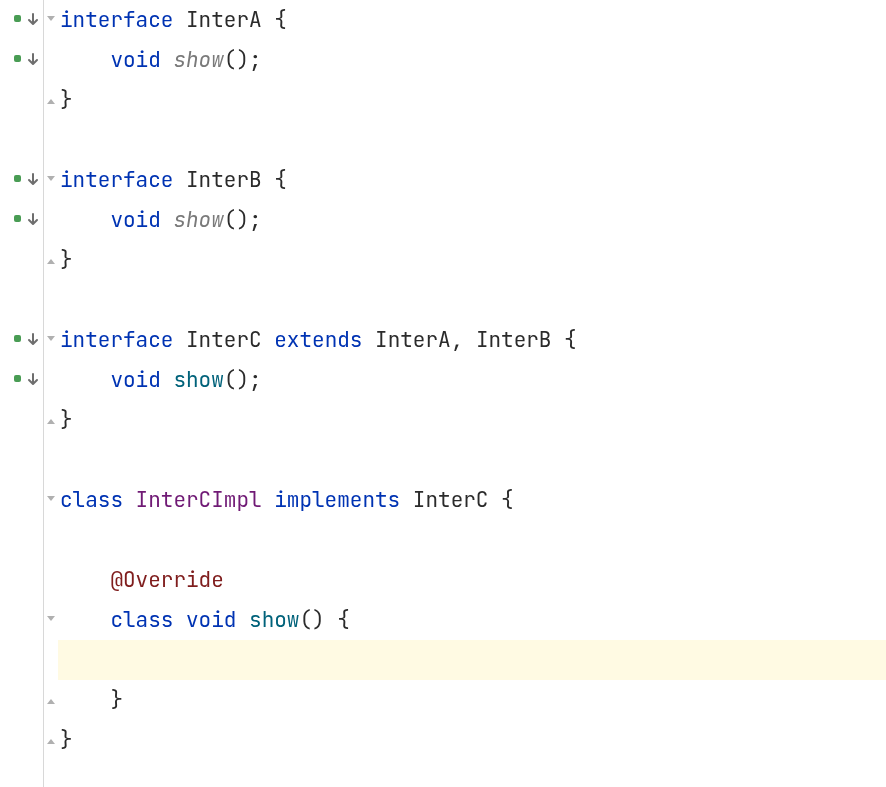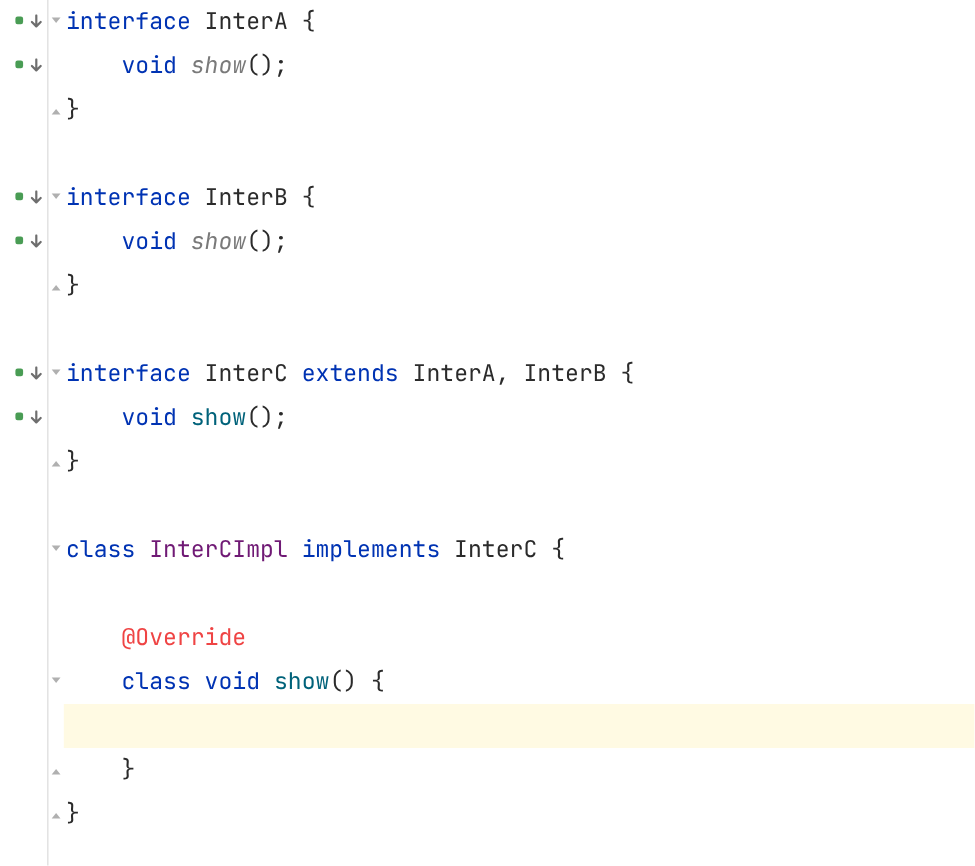--- a/index.html
+++ b/index.html
@@ -71,21 +71,21 @@
   }
   .code-line {
     height: 40px;
     white-space: pre;
     font-weight: 400;
   }
   .kw { color: #0033B3; }
   .method-used { color: #7a7a7a; font-style: italic; }
   .classname { color: #2b2b2b; }
   .unused { color: #701a75; }
-  .annotation { color: #ef4444; }
+  .annotation { color: #7f1d1d; }
   .method-impl { color: #00627A; }
   .punct { color: #2b2b2b; }
   .highlight {
     position: absolute;
     left: 0; right: 0;
     height: 40px;
     background: #fffae3;
     z-index: -1;
   }
 </style>

